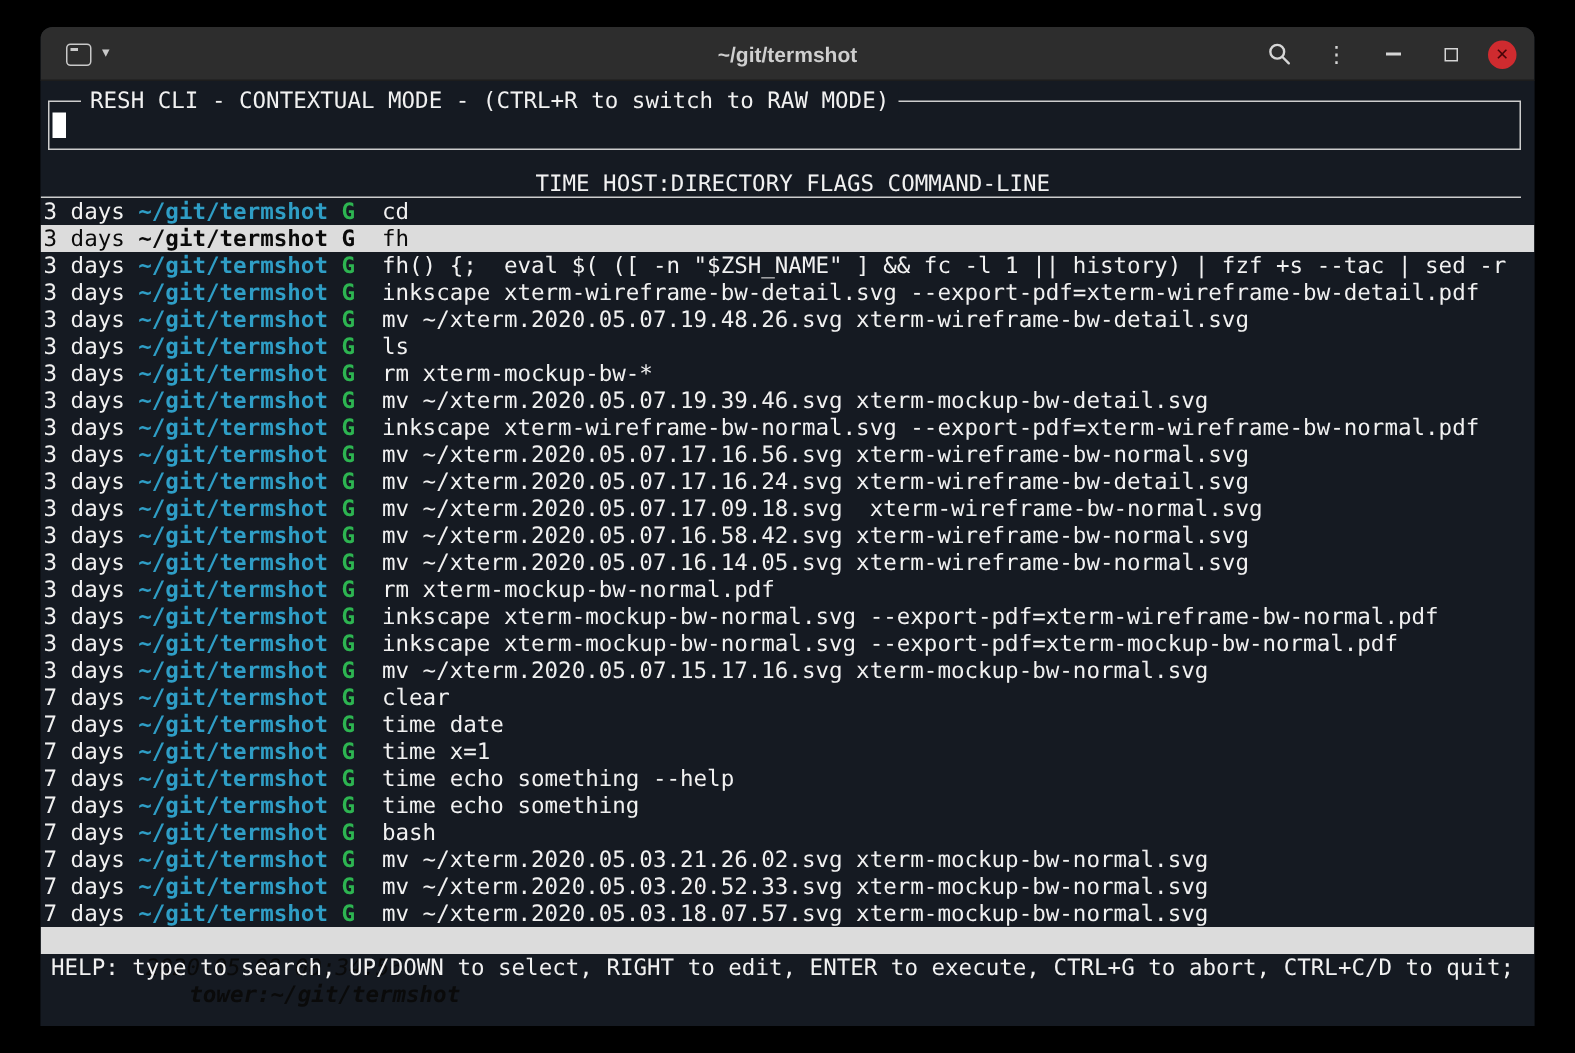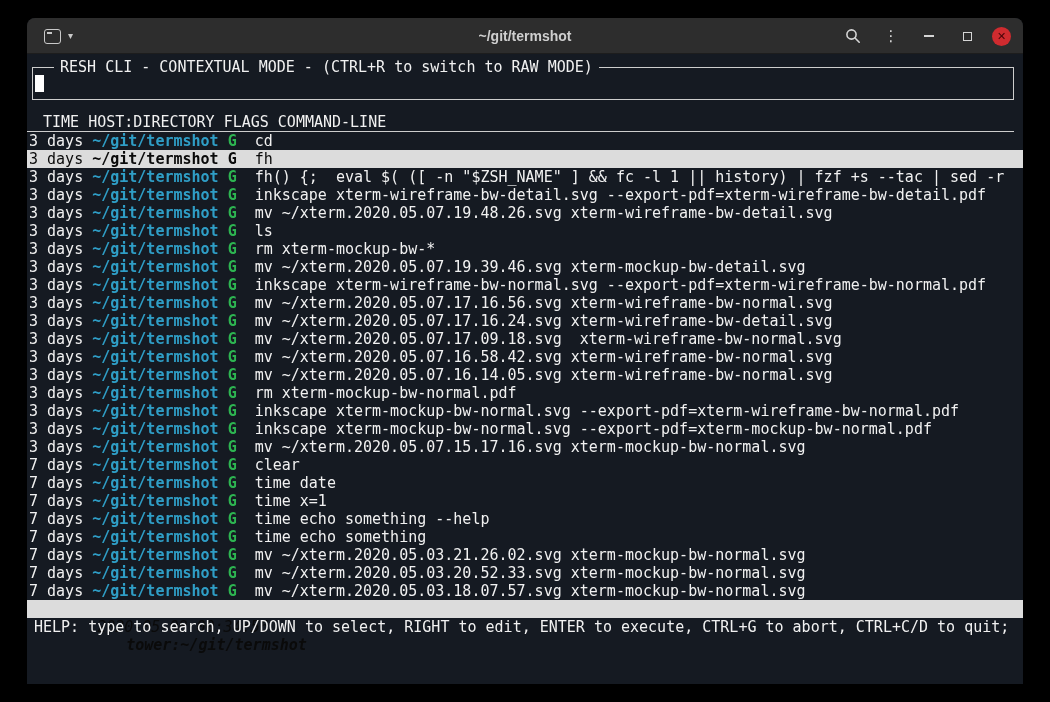--- a/index.html
+++ b/index.html
@@ -33,21 +33,21 @@
   
   .terminal {
     position:relative; height:630px; background:var(--terminal-bg,#151a22);
     color:var(--text,#f1f1f1);
     font-family:"DejaVu Sans Mono", monospace; font-size:15px; line-height:18px;
     padding-top:6px; overflow:hidden;
   }
   .input-frame { margin:7px 9px 0 5px; height:33px; border:1px solid #cdcdcd; position:relative; }
   .frame-title { position:absolute; top:-10px; left:21px; background:var(--terminal-bg,#151a22); padding:0 6px; white-space:pre; }
   .cursor { position:absolute; left:2px; top:7px; width:9px; height:17px; background:#ffffff; }
-  .list-header { margin:13px 9px 0 0; padding-left:7px; height:19px; border-bottom:1px solid #cdcdcd; white-space:pre; }
+  .list-header { margin:13px 9px 0 0; padding-left:7px; height:19px; border-bottom:1px solid #cdcdcd; white-space:pre;text-align:center; }
   .row { height:18px; padding-left:2px; white-space:pre; overflow:hidden; }
   .c-time { color:var(--text,#f1f1f1); }
   .c-dir { color:var(--dir,#2f9ec6); font-weight:bold; margin-left:9px; }
   .c-flag { color:var(--flag,#2db551); font-weight:bold; margin-left:9px; }
   .c-cmd { margin-left:18px; }
   .row.selected { background:var(--highlight-bg,#dcdcdc); }
   .row.selected span { color:var(--highlight-text,#0a0a0a); }
   .statusbar { height:18px; background:var(--highlight-bg,#dcdcdc); color:var(--highlight-text,#0a0a0a); white-space:pre; padding-left:7px;font-style:italic; }
   .st-dt { margin-left:9px; }
   .st-host { margin-left:38px; font-weight:bold; }
@@ -110,20 +110,21 @@
         <div class="row"><span class="c-time">3 days</span><span class="c-dir">~/git/termshot</span><span class="c-flag">G</span><span class="c-cmd">mv ~/xterm.2020.05.07.16.14.05.svg xterm-wireframe-bw-normal.svg</span></div>
         <div class="row"><span class="c-time">3 days</span><span class="c-dir">~/git/termshot</span><span class="c-flag">G</span><span class="c-cmd">rm xterm-mockup-bw-normal.pdf</span></div>
         <div class="row"><span class="c-time">3 days</span><span class="c-dir">~/git/termshot</span><span class="c-flag">G</span><span class="c-cmd">inkscape xterm-mockup-bw-normal.svg --export-pdf=xterm-wireframe-bw-normal.pdf</span></div>
         <div class="row"><span class="c-time">3 days</span><span class="c-dir">~/git/termshot</span><span class="c-flag">G</span><span class="c-cmd">inkscape xterm-mockup-bw-normal.svg --export-pdf=xterm-mockup-bw-normal.pdf</span></div>
         <div class="row"><span class="c-time">3 days</span><span class="c-dir">~/git/termshot</span><span class="c-flag">G</span><span class="c-cmd">mv ~/xterm.2020.05.07.15.17.16.svg xterm-mockup-bw-normal.svg</span></div>
         <div class="row"><span class="c-time">7 days</span><span class="c-dir">~/git/termshot</span><span class="c-flag">G</span><span class="c-cmd">clear</span></div>
         <div class="row"><span class="c-time">7 days</span><span class="c-dir">~/git/termshot</span><span class="c-flag">G</span><span class="c-cmd">time date</span></div>
         <div class="row"><span class="c-time">7 days</span><span class="c-dir">~/git/termshot</span><span class="c-flag">G</span><span class="c-cmd">time x=1</span></div>
         <div class="row"><span class="c-time">7 days</span><span class="c-dir">~/git/termshot</span><span class="c-flag">G</span><span class="c-cmd">time echo something --help</span></div>
         <div class="row"><span class="c-time">7 days</span><span class="c-dir">~/git/termshot</span><span class="c-flag">G</span><span class="c-cmd">time echo something</span></div>
+        <div class="row"><span class="c-time">7 days</span><span class="c-dir">~/git/termshot</span><span class="c-flag">G</span><span class="c-cmd">bash</span></div>
         <div class="row"><span class="c-time">7 days</span><span class="c-dir">~/git/termshot</span><span class="c-flag">G</span><span class="c-cmd">mv ~/xterm.2020.05.03.21.26.02.svg xterm-mockup-bw-normal.svg</span></div>
         <div class="row"><span class="c-time">7 days</span><span class="c-dir">~/git/termshot</span><span class="c-flag">G</span><span class="c-cmd">mv ~/xterm.2020.05.03.20.52.33.svg xterm-mockup-bw-normal.svg</span></div>
         <div class="row"><span class="c-time">7 days</span><span class="c-dir">~/git/termshot</span><span class="c-flag">G</span><span class="c-cmd">mv ~/xterm.2020.05.03.18.07.57.svg xterm-mockup-bw-normal.svg</span></div>
       </div>
 
     <div class="statusbar">
       <span class="st-dt">2020-05-08 00:34:56</span>
       <span class="st-host">tower:~/git/termshot</span>
       
     </div>

